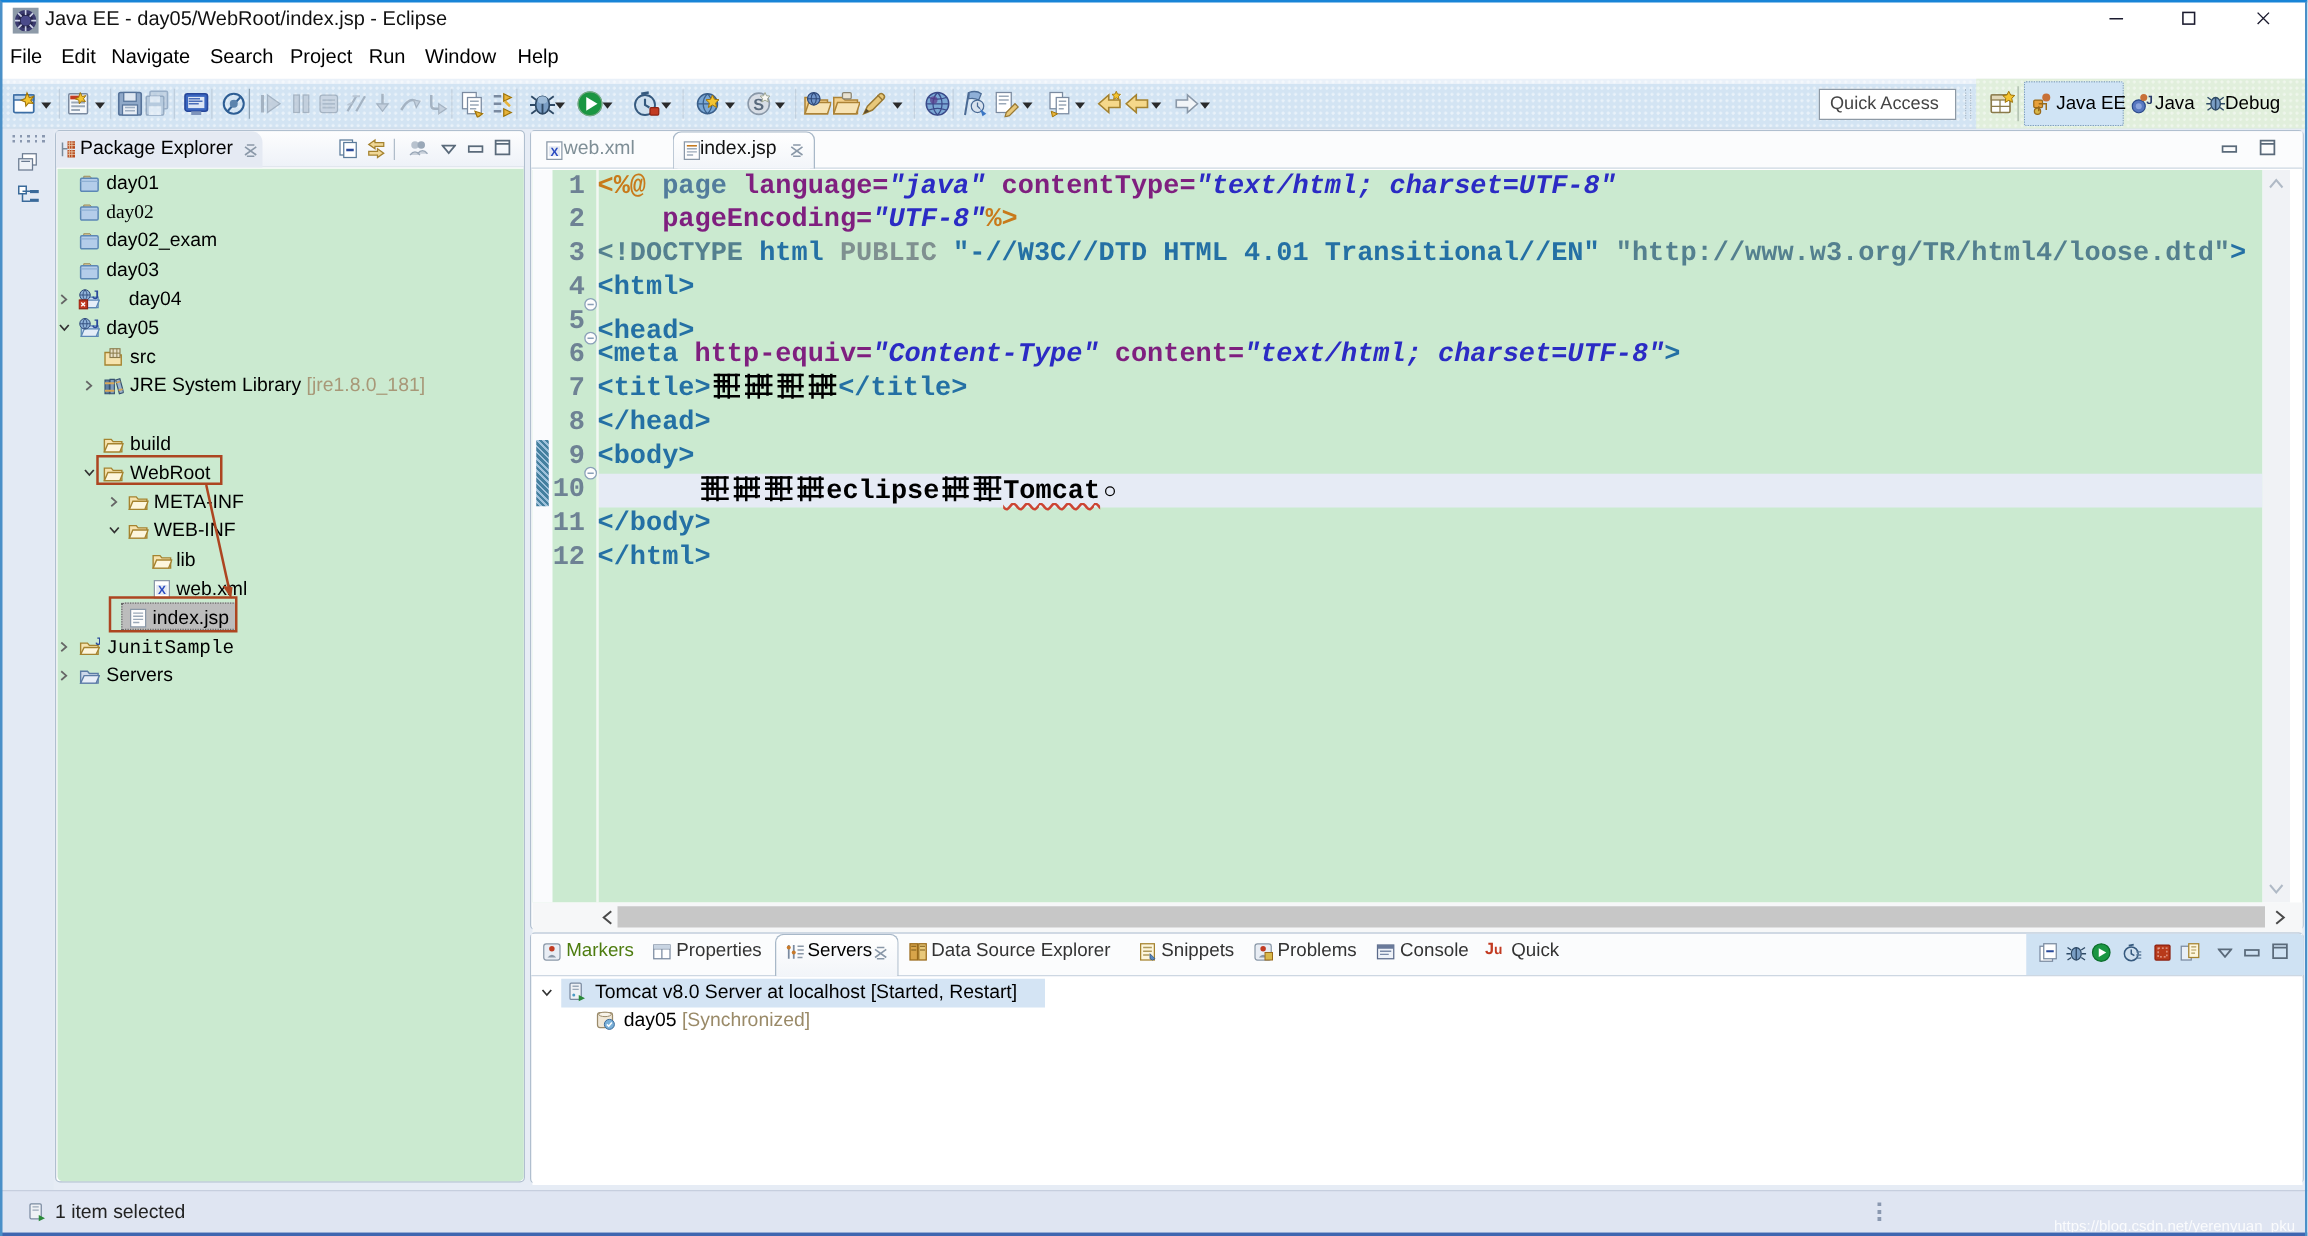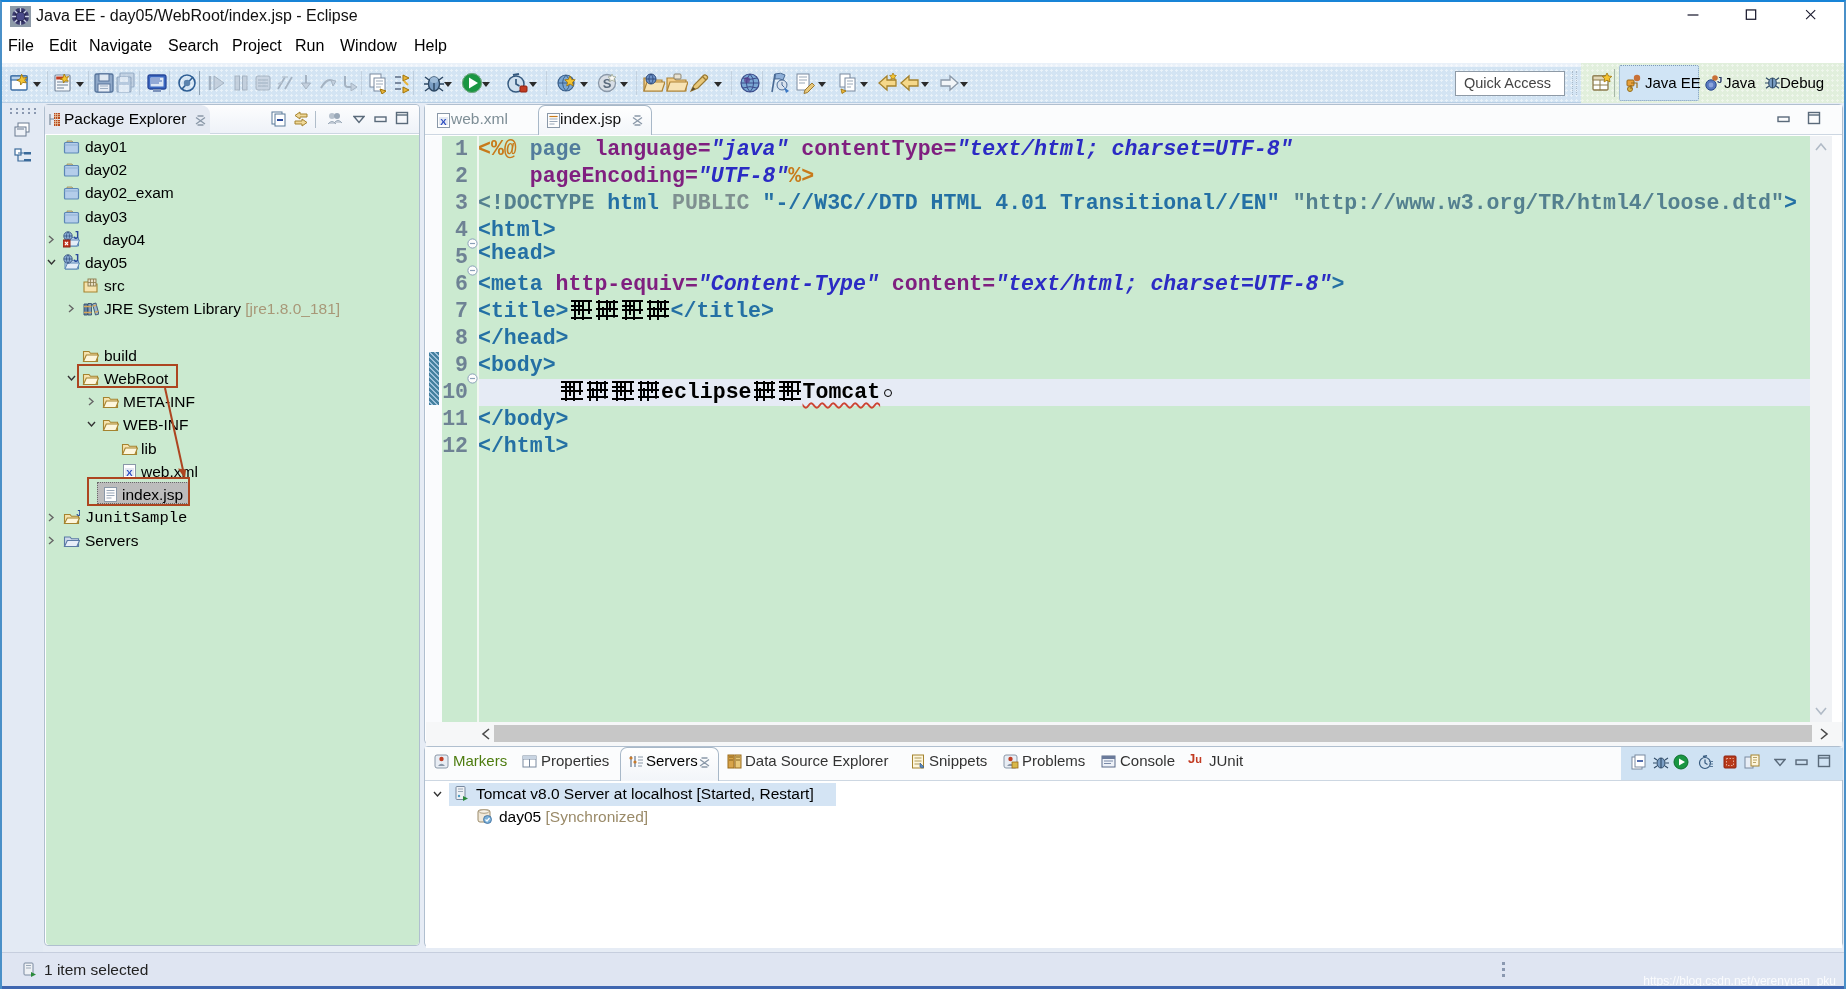--- a/index.html
+++ b/index.html
@@ -456,21 +456,21 @@
     <div class="trow" style="top:0;">
         <svg class="tico" style="left:17px;" viewBox="0 0 17 17">
           <use href="#i-folder-c"></use>
         </svg>
         <span class="lbl" style="left:39px;">day01</span>
       </div>
     <div class="trow" style="top:23px;">
         <svg class="tico" style="left:17px;" viewBox="0 0 17 17">
           <use href="#i-folder-c"></use>
         </svg>
-        <span class="lbl" style="left:39px;">day02</span>
+        <span class="lbl" style="left:39px;font-family:Liberation Serif, serif;">day02</span>
       </div>
     <div class="trow" style="top:46px;">
         <svg class="tico" style="left:17px;" viewBox="0 0 17 17">
           <use href="#i-folder-c"></use>
         </svg>
         <span class="lbl" style="left:39px;">day02_exam</span>
       </div>
     <div class="trow" style="top:70px;padding-left:14px;">
         <svg class="tico" style="left:17px;" viewBox="0 0 17 17">
           <use href="#i-folder-c"></use>
@@ -628,21 +628,21 @@
       <div class="ln" style="top:162px;">7</div>
       <div class="ln" style="top:189px;">8</div>
       <div class="ln" style="top:216px;">9</div>
       <div class="ln" style="top:243px;">10</div>
       <div class="ln" style="top:270px;">11</div>
       <div class="ln" style="top:297px;">12</div>
       <div class="cl" style="top:0;"><span class="c-dir">&lt;%@</span><span class="c-dirname"> page </span><span class="c-attr">language=</span><span class="c-val">"java"</span><span class="c-attr"> contentType=</span><span class="c-val">"text/html; charset=UTF-8"</span></div>
       <div class="cl" style="top:27px;"><span class="c-attr">    pageEncoding=</span><span class="c-val">"UTF-8"</span><span class="c-dir">%&gt;</span></div>
       <div class="cl" style="top:54px;"><span class="c-doc">&lt;!DOCTYPE</span><span class="c-tag"> html </span><span class="c-gray">PUBLIC </span><span class="c-tag">"-//W3C//DTD HTML 4.01 Transitional//EN" </span><span class="c-doc">"http://www.w3.org/TR/html4/loose.dtd"</span><span class="c-tag">&gt;</span></div>
       <div class="cl" style="top:81px;"><span class="c-tag">&lt;html&gt;</span></div>
-      <div class="cl" style="top:104px;"><span class="c-tag">&lt;head&gt;</span></div>
+      <div class="cl" style="top:116px;"><span class="c-tag">&lt;head&gt;</span></div>
       <div class="cl" style="top:135px;"><span class="c-tag">&lt;meta </span><span class="c-attr">http-equiv=</span><span class="c-val">"Content-Type"</span><span class="c-attr"> content=</span><span class="c-val">"text/html; charset=UTF-8"</span><span class="c-tag">&gt;</span></div>
       <div class="cl" style="top:162px;"><span class="c-tag">&lt;title&gt;</span><span class="cjk"></span><span class="cjk"></span><span class="cjk"></span><span class="cjk"></span><span class="c-tag">&lt;/title&gt;</span></div>
       <div class="cl" style="top:189px;"><span class="c-tag">&lt;/head&gt;</span></div>
       <div class="cl" style="top:216px;"><span class="c-tag">&lt;body&gt;</span></div>
       <div class="cl" style="top:243px;"><span style="display:inline-block; width:81px;"></span><span class="cjk"></span><span class="cjk"></span><span class="cjk"></span><span class="cjk"></span><span class="c-black">eclipse</span><span class="cjk"></span><span class="cjk"></span><span class="wavy"><span class="c-black">Tomcat</span><span class="cjk-dot"></span></span></div>
       <div class="cl" style="top:270px;"><span class="c-tag">&lt;/body&gt;</span></div>
       <div class="cl" style="top:297px;"><span class="c-tag">&lt;/html&gt;</span></div>
     </div>
     <svg style="position:absolute; left:41px; top:102px;" width="11" height="11" viewBox="0 0 11 11">
         <circle cx="5.5" cy="5.5" r="4.6" fill="#fdfdfd" stroke="#8aa0b8"></circle>
@@ -719,21 +719,21 @@
         <rect x="10" y="9" width="6" height="6" fill="#d8b84a" stroke="#9a6a1a" stroke-width=".8"></rect>
       </svg>
     <span style="position:absolute; left:597px; top:5px; color:#333;">Problems</span>
     <svg style="position:absolute; left:675px; top:6px;" width="17" height="17" viewBox="0 0 17 17">
         <rect x="2" y="3" width="13" height="11" fill="#eef2f8" stroke="#5a6a8a"></rect>
         <rect x="2" y="3" width="13" height="3" fill="#6a7a9a"></rect>
         <path d="M4 8 h9 M4 10.5 h7" stroke="#7a8aa8" stroke-width="1.1"></path>
       </svg>
     <span style="position:absolute; left:695px; top:5px; color:#333;">Console</span>
     <span style="position:absolute; left:763px; top:4px; font-size:13px; font-weight:bold; color:#c23b22;">J<span style="color:#c23b22; font-size:11px;">u</span></span>
-    <span style="position:absolute; left:784px; top:5px; color:#333;">JUnit</span>
+    <span style="position:absolute; left:784px; top:5px; color:#333;">Quick</span>
     <div style="position:absolute; left:1196px; top:0; width:222px; height:33px; background:#cfe2f3; border-radius:0 4px 0 0;"></div>
     <svg style="position:absolute; left:1206px; top:7px;" width="16" height="16" viewBox="0 0 16 16">
         <rect x="1" y="3" width="10" height="12" fill="#fff" stroke="#7a8aa0"></rect>
         <rect x="4" y="1" width="10" height="12" fill="#fff" stroke="#7a8aa0"></rect>
         <path d="M6 7 h6" stroke="#2a4a9a" stroke-width="1.6"></path>
       </svg>
     <svg style="position:absolute; left:1228px; top:7px;" width="16" height="16" viewBox="0 0 16 16">
         <ellipse cx="8" cy="9" rx="4" ry="5" fill="#7a9ec4" stroke="#2f4a66"></ellipse>
         <path d="M8 4 v10 M4 6 l-3-2 M12 6 l3-2 M4 12 l-3 2 M12 12 l3 2 M3.5 9 H0 M12.5 9 H16" stroke="#2f4a66" stroke-width="1.1"></path>
       </svg>

